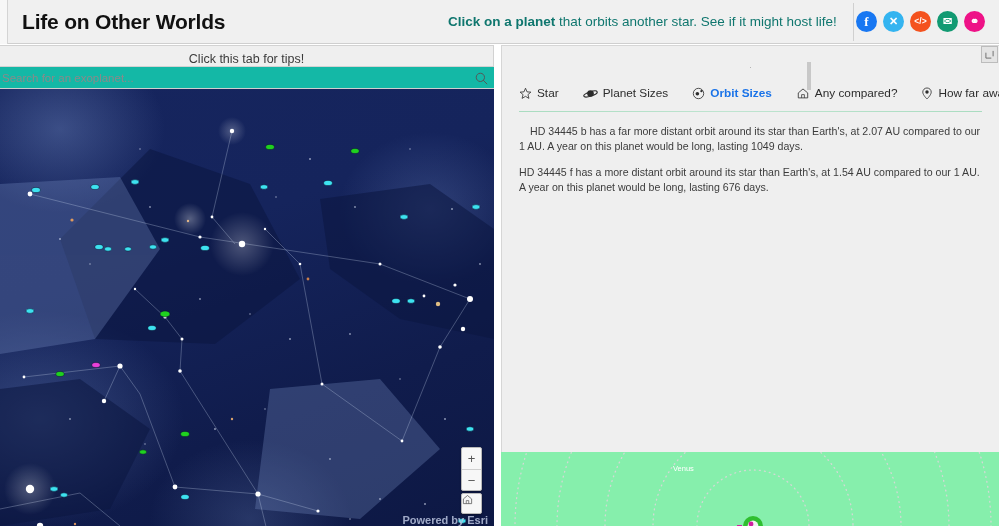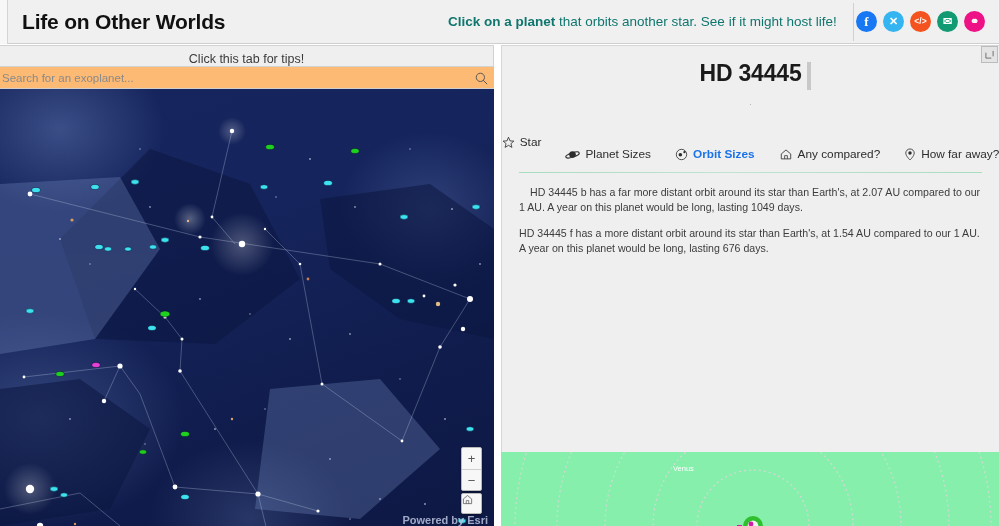--- a/index.html
+++ b/index.html
@@ -55,21 +55,21 @@
     background: #efefef;
     border: 1px solid #d2d2d2; border-left: none;
     display: flex; align-items: flex-end; justify-content: center;
     font-size: 12.5px; color: #3a3a3a;
     cursor: pointer;
   }
 
   
   .search-wrap {
     position: absolute; left: 0; top: 67px; width: 494px; height: 22px;
-    background: #fdba74;
+    background: #14b8a6;
     border-bottom: 1px solid #cfcfcf;
     display: flex; 
   }
   .search-input {
     flex: 1; height: 21px; border: none; outline: none;
     background: transparent;
     font-size: 11.5px; color: #444;
     font-family: "Liberation Sans", sans-serif;
     padding-left: 2px;
   }
@@ -136,29 +136,28 @@
   }
   .rp-subdot {
     text-align:center; margin-top: 10px;
     font-size: 9px; color:#aaa; height: 10px;
   }
 
   .tabs {
     display: flex; align-items: center;
     margin-top: 14px; padding: 0 17px;
     gap: 0px;
-    justify-content: center;
   }
   .tab {
     display: flex; align-items: center; gap: 5px;
     font-size: 11.8px; color: #2c2c2c;
     cursor: pointer; white-space: nowrap;
     padding: 2px 0;
   }
-  .tab + .tab { margin-left: 24px; margin-top: 24px; }
+  .tab + .tab { margin-left: 24px; }
   .tab.active { color: #1a73e8; font-weight: 700; }
   .tab .ti { display:flex; align-items:center; }
 
   .tabs-rule {
     margin: 9px 17px 0 17px; height: 1px;
     background: linear-gradient(to right, #a9dcc0, #bfe4d0 45%, #a9dcc0);
   }
 
   .body-text { padding: 12px 17px 0 17px; }
   .body-text p {
@@ -383,21 +382,20 @@
         </svg>
       </div>
     </div>
 
     <div class="esri-credit">Powered by Esri</div>
   </div>
 
   <div class="right-panel">
 
     <div class="rp-title">
-      <span>HD 34445</span>
       <span class="rp-title-caret"></span>
     </div>
 
     <div class="rp-subdot">.</div>
 
     <div class="tabs">
 
       <div class="tab">
         <span class="ti">
           <svg width="13" height="13" viewBox="0 0 16 16">

